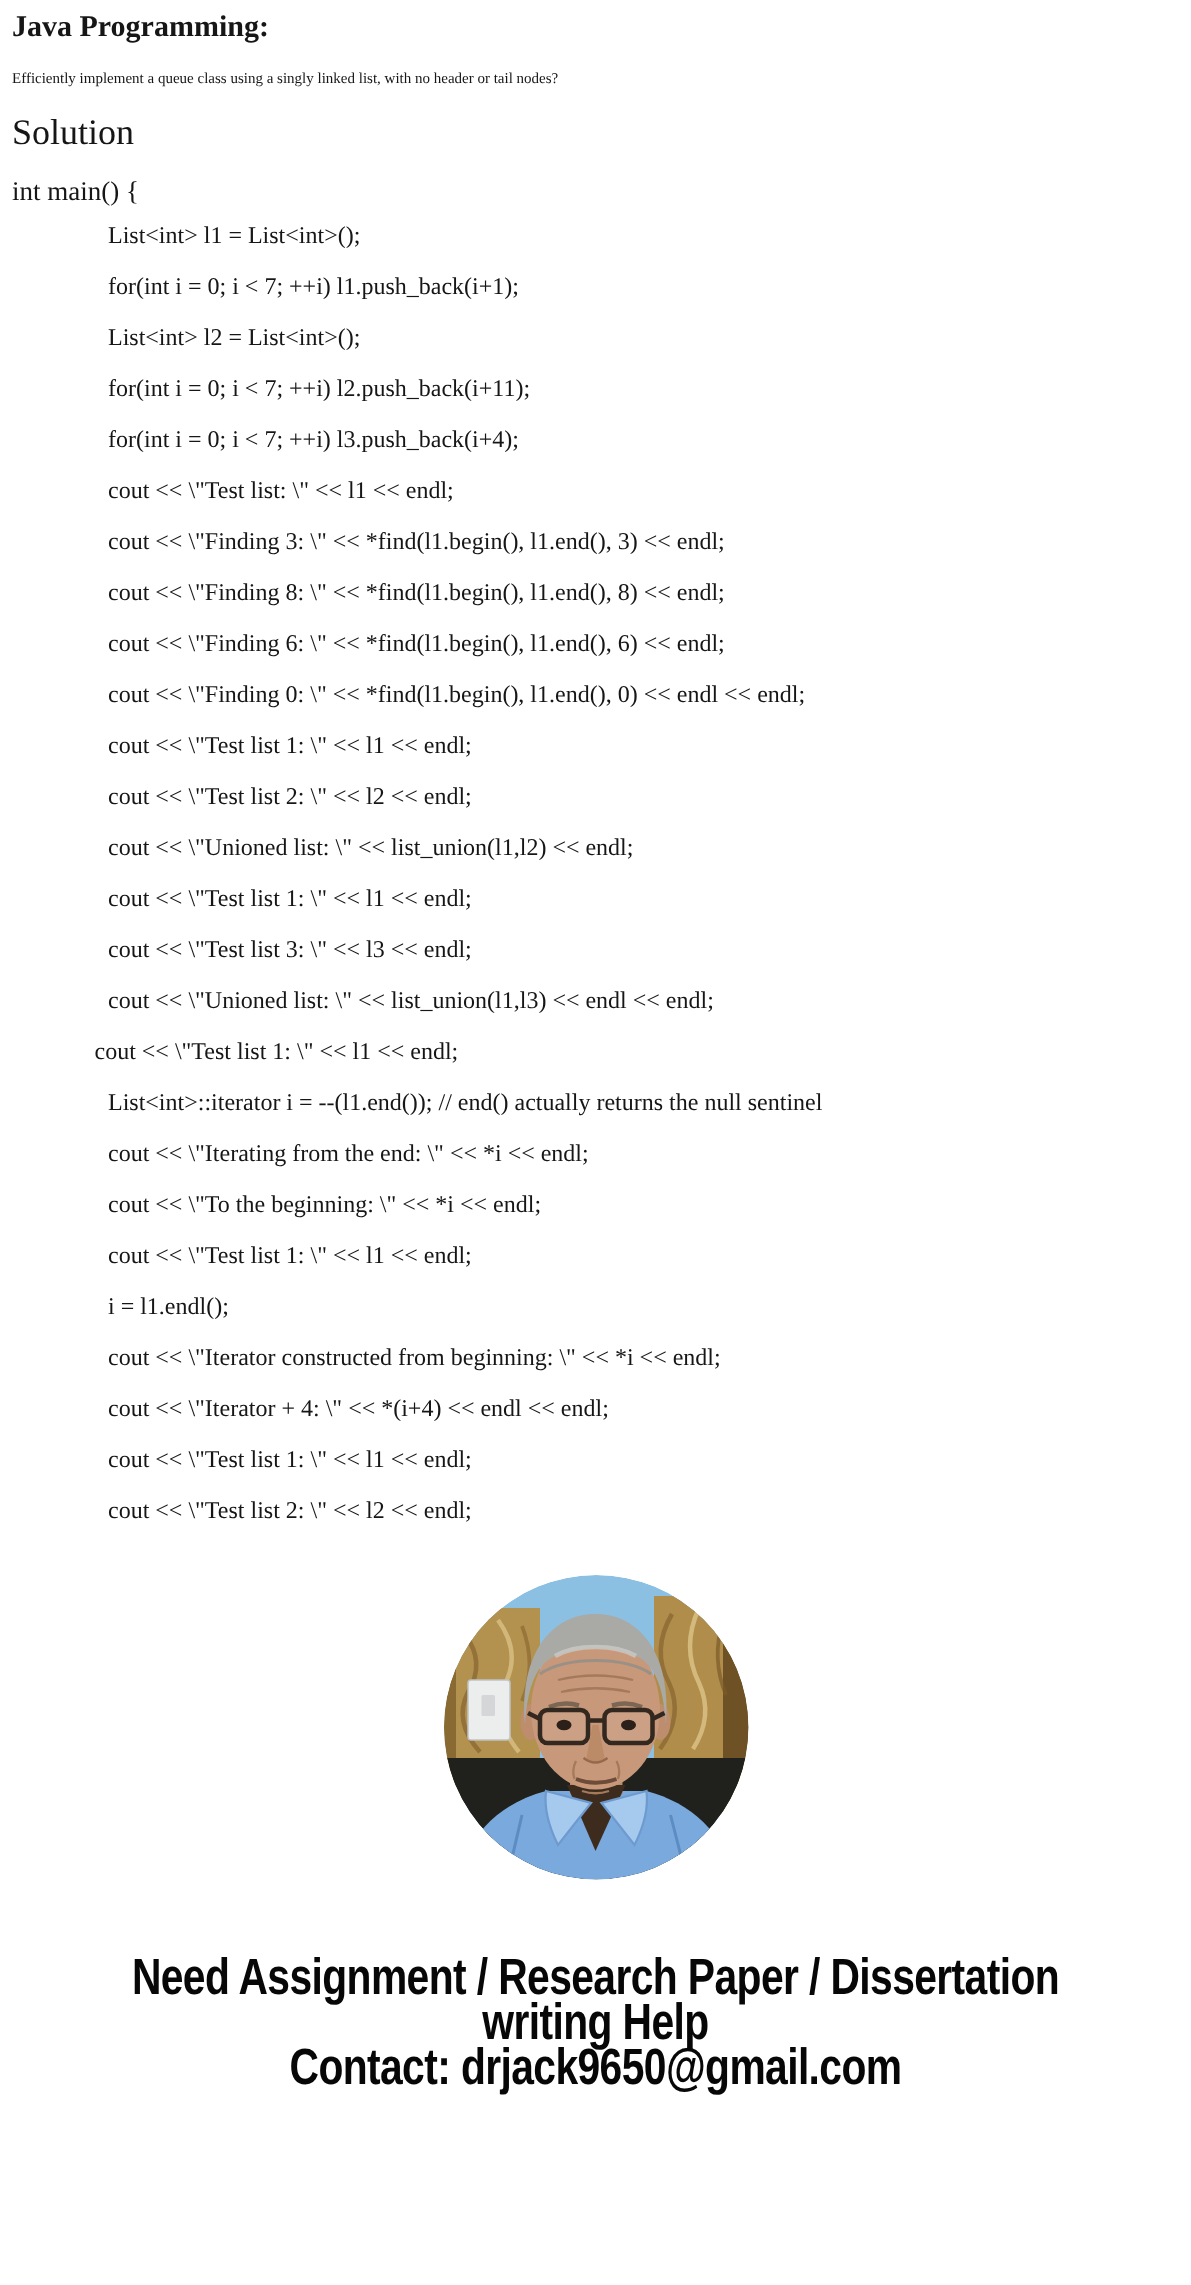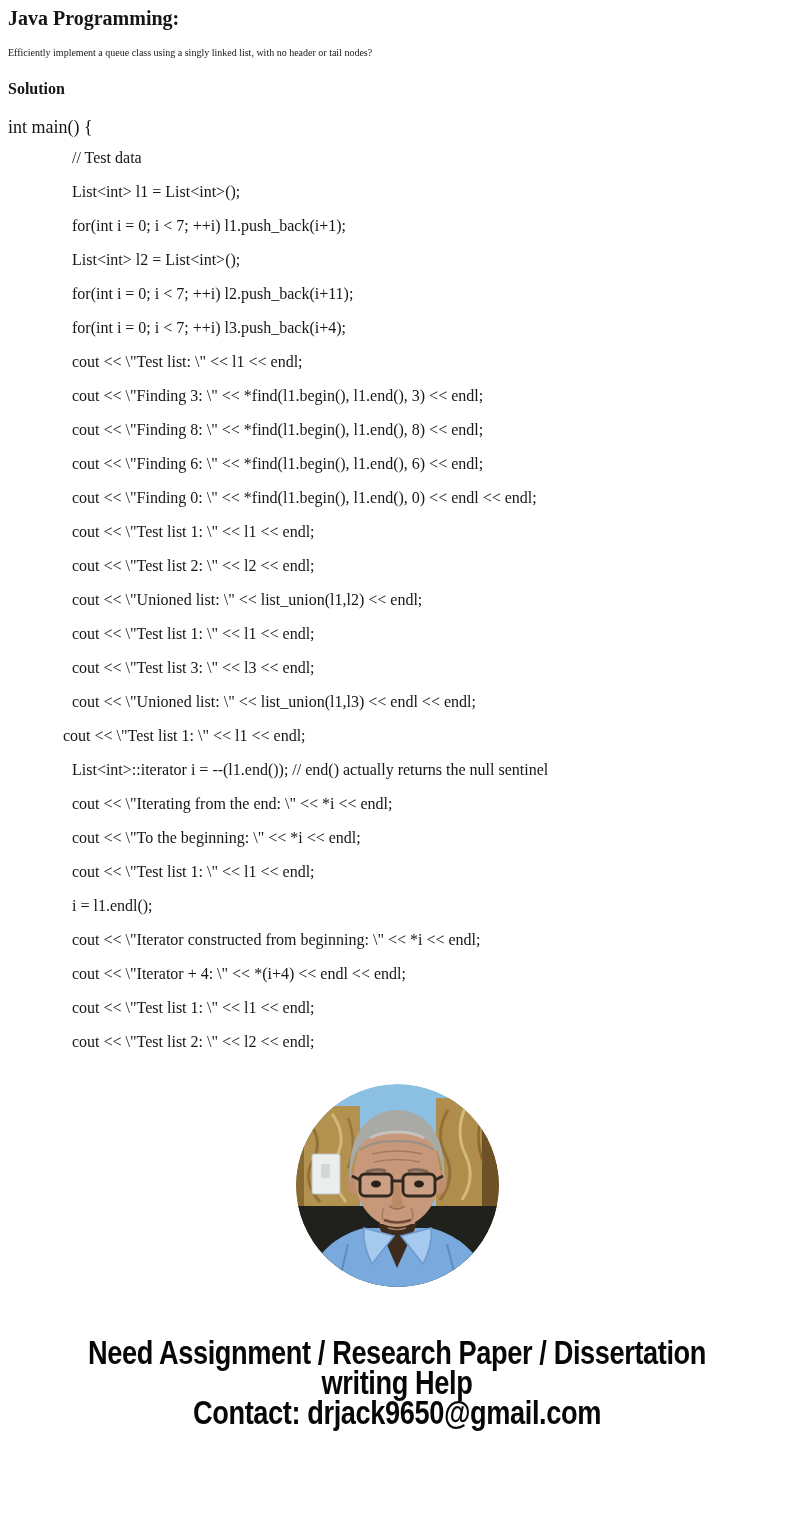--- a/index.html
+++ b/index.html
@@ -4,21 +4,21 @@
 <style>
   html,body{margin:0;padding:0;}
   body{
     width:794px;height:1523px;background:#ffffff;color:#161616;
     font-family:"Liberation Serif","DejaVu Serif",serif;
     overflow:hidden;
   }
   .doc{padding:0 8px;}
   .title{font-size:20px;font-weight:700;line-height:20px;margin:8px 0 0 0;}
   .question{font-size:10px;font-weight:400;line-height:20px;margin:15px 0 0 0;}
-  .solution{font-size:16px;font-weight:700;line-height:24px;margin:14px 0 0 0;}
+  .solution{font-size:24px;font-weight:400;line-height:24px;margin:14px 0 0 0;}
   .main-open{font-size:18px;line-height:20px;margin:16px 0 0 0;}
   .code{margin-top:4px;}
   .code-line{
     font-size:16px;line-height:34px;padding-left:64px;white-space:pre;
   }
   .code-line.outdent{padding-left:55px;}
   .photo-wrap{
     width:203px;height:203px;margin:25px auto 0 auto;border-radius:50%;
     overflow:hidden;display:block;
   }
@@ -38,21 +38,20 @@
 
   <div class="title">Java Programming:</div>
 
   <div class="question">Efficiently implement a queue class using a singly linked list, with no header or tail nodes?</div>
 
   <div class="solution">Solution</div>
 
   <div class="main-open">int main() {</div>
 
   <div class="code">
-      <div class="code-line">// Test data</div>
       <div class="code-line">List&lt;int&gt; l1 = List&lt;int&gt;();</div>
       <div class="code-line">for(int i = 0; i &lt; 7; ++i) l1.push_back(i+1);</div>
       <div class="code-line">List&lt;int&gt; l2 = List&lt;int&gt;();</div>
       <div class="code-line">for(int i = 0; i &lt; 7; ++i) l2.push_back(i+11);</div>
       <div class="code-line">for(int i = 0; i &lt; 7; ++i) l3.push_back(i+4);</div>
       <div class="code-line">cout &lt;&lt; \"Test list: \" &lt;&lt; l1 &lt;&lt; endl;</div>
       <div class="code-line">cout &lt;&lt; \"Finding 3: \" &lt;&lt; *find(l1.begin(), l1.end(), 3) &lt;&lt; endl;</div>
       <div class="code-line">cout &lt;&lt; \"Finding 8: \" &lt;&lt; *find(l1.begin(), l1.end(), 8) &lt;&lt; endl;</div>
       <div class="code-line">cout &lt;&lt; \"Finding 6: \" &lt;&lt; *find(l1.begin(), l1.end(), 6) &lt;&lt; endl;</div>
       <div class="code-line">cout &lt;&lt; \"Finding 0: \" &lt;&lt; *find(l1.begin(), l1.end(), 0) &lt;&lt; endl &lt;&lt; endl;</div>

